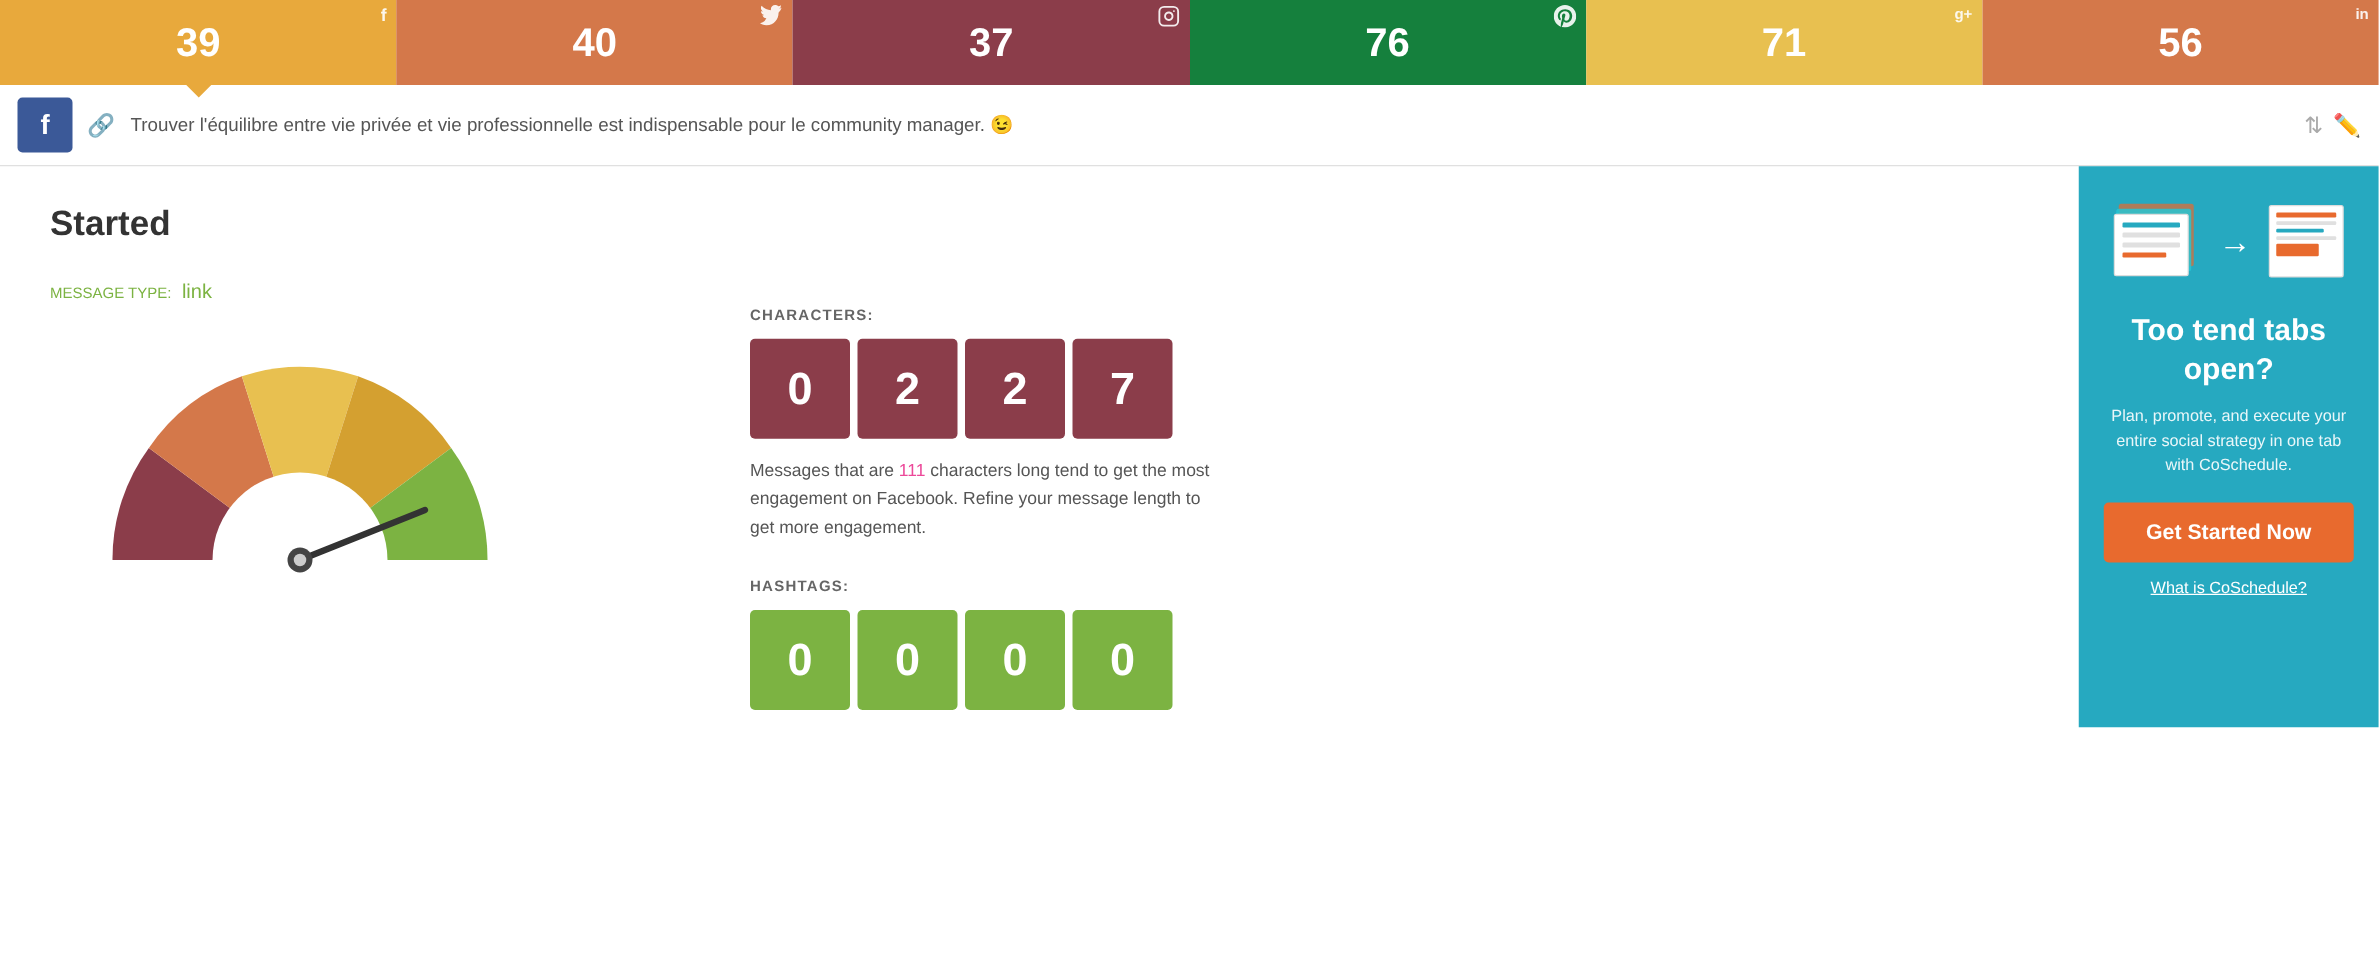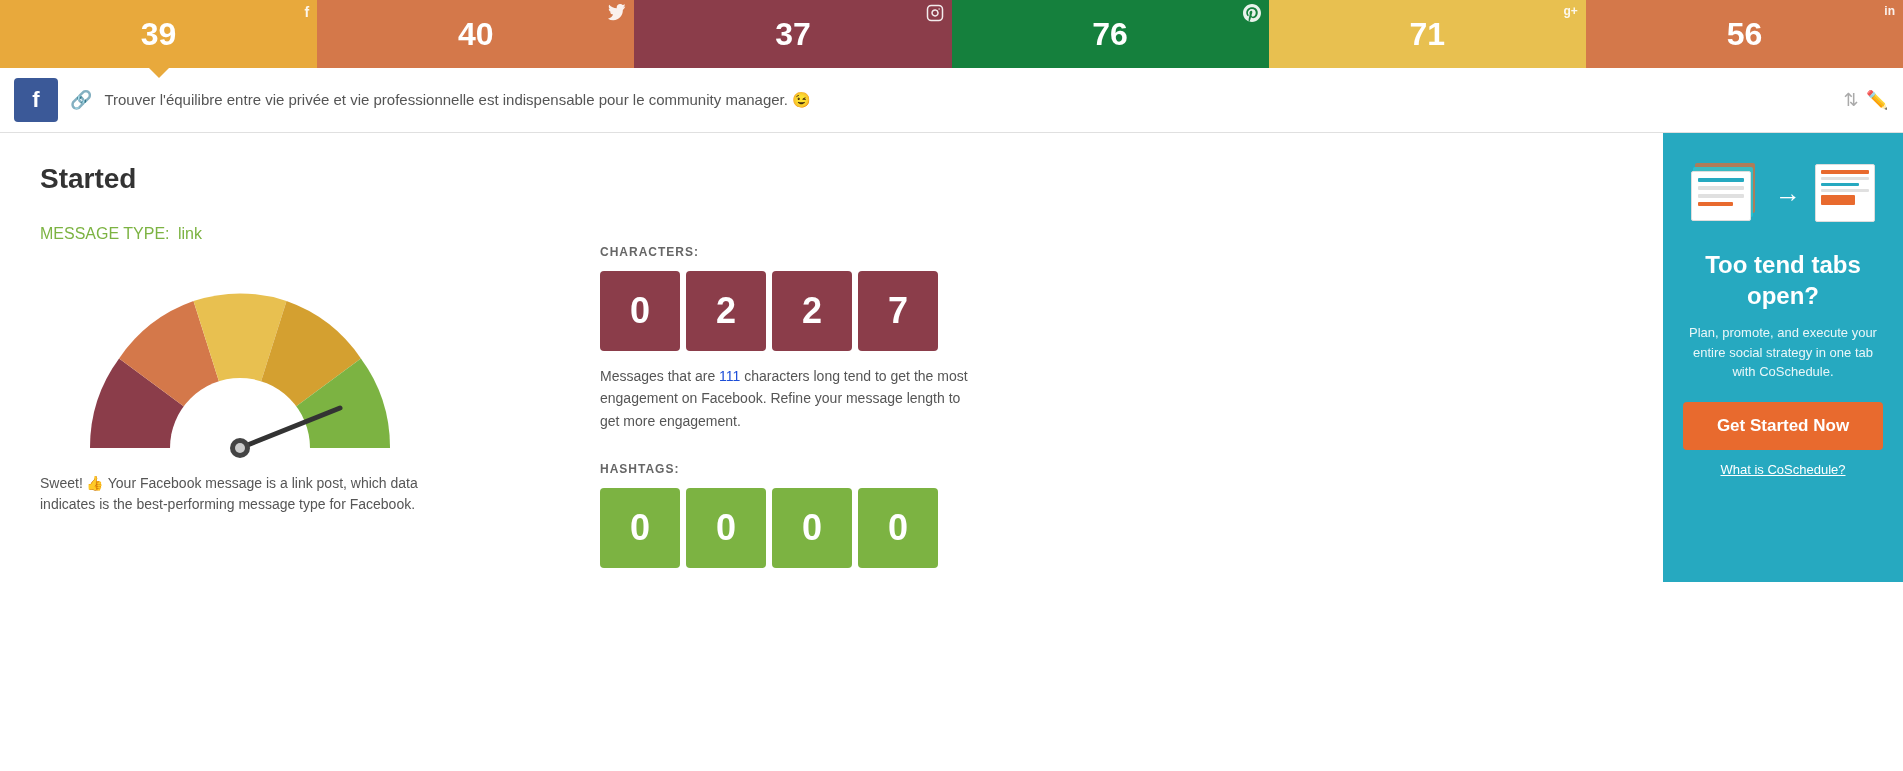--- a/index.html
+++ b/index.html
@@ -130,21 +130,21 @@
     .message-type-label {
       font-size: 12px;
       font-weight: bold;
       letter-spacing: 1px;
       color: #666;
       text-transform: uppercase;
       margin-bottom: 20px;
     }
     .message-type-label span {
       color: #7cb342;
-      font-size: 16px;
+      font-size: 12px;
       font-weight: normal;
       text-transform: none;
       letter-spacing: 0;
     }
 
     
     .gauge-container {
       width: 340px;
       height: 200px;
       position: relative;
@@ -192,21 +192,21 @@
     .digit-box.green { background: #7cb342; }
 
     .engagement-text {
       font-size: 14px;
       color: #555;
       line-height: 1.6;
       max-width: 380px;
       margin-bottom: 30px;
     }
     .engagement-text a {
-      color: #1d4ed8;
+      color: #ec4899;
       text-decoration: none;
     }
 
     
     .hashtags-section {
       margin-top: 10px;
     }
 
     
     .sidebar-ad {
@@ -357,21 +357,20 @@
 
             <circle cx="170" cy="185" r="70" fill="white"></circle>
 
             <line x1="170" y1="185" x2="270" y2="145" stroke="#333" stroke-width="5" stroke-linecap="round"></line>
 
             <circle cx="170" cy="185" r="10" fill="#444"></circle>
             <circle cx="170" cy="185" r="5" fill="#ccc"></circle>
           </svg>
         </div>
 
-        <p class="gauge-caption">Sweet! 👍 Your Facebook message is a link post, which data indicates is the best-performing message type for Facebook.</p>
       </div>
 
       <div class="col-right">
 
         <div>
           <div class="section-label">CHARACTERS:</div>
           <div class="digit-boxes">
             <div class="digit-box red">
               <span>0</span>
             </div>

